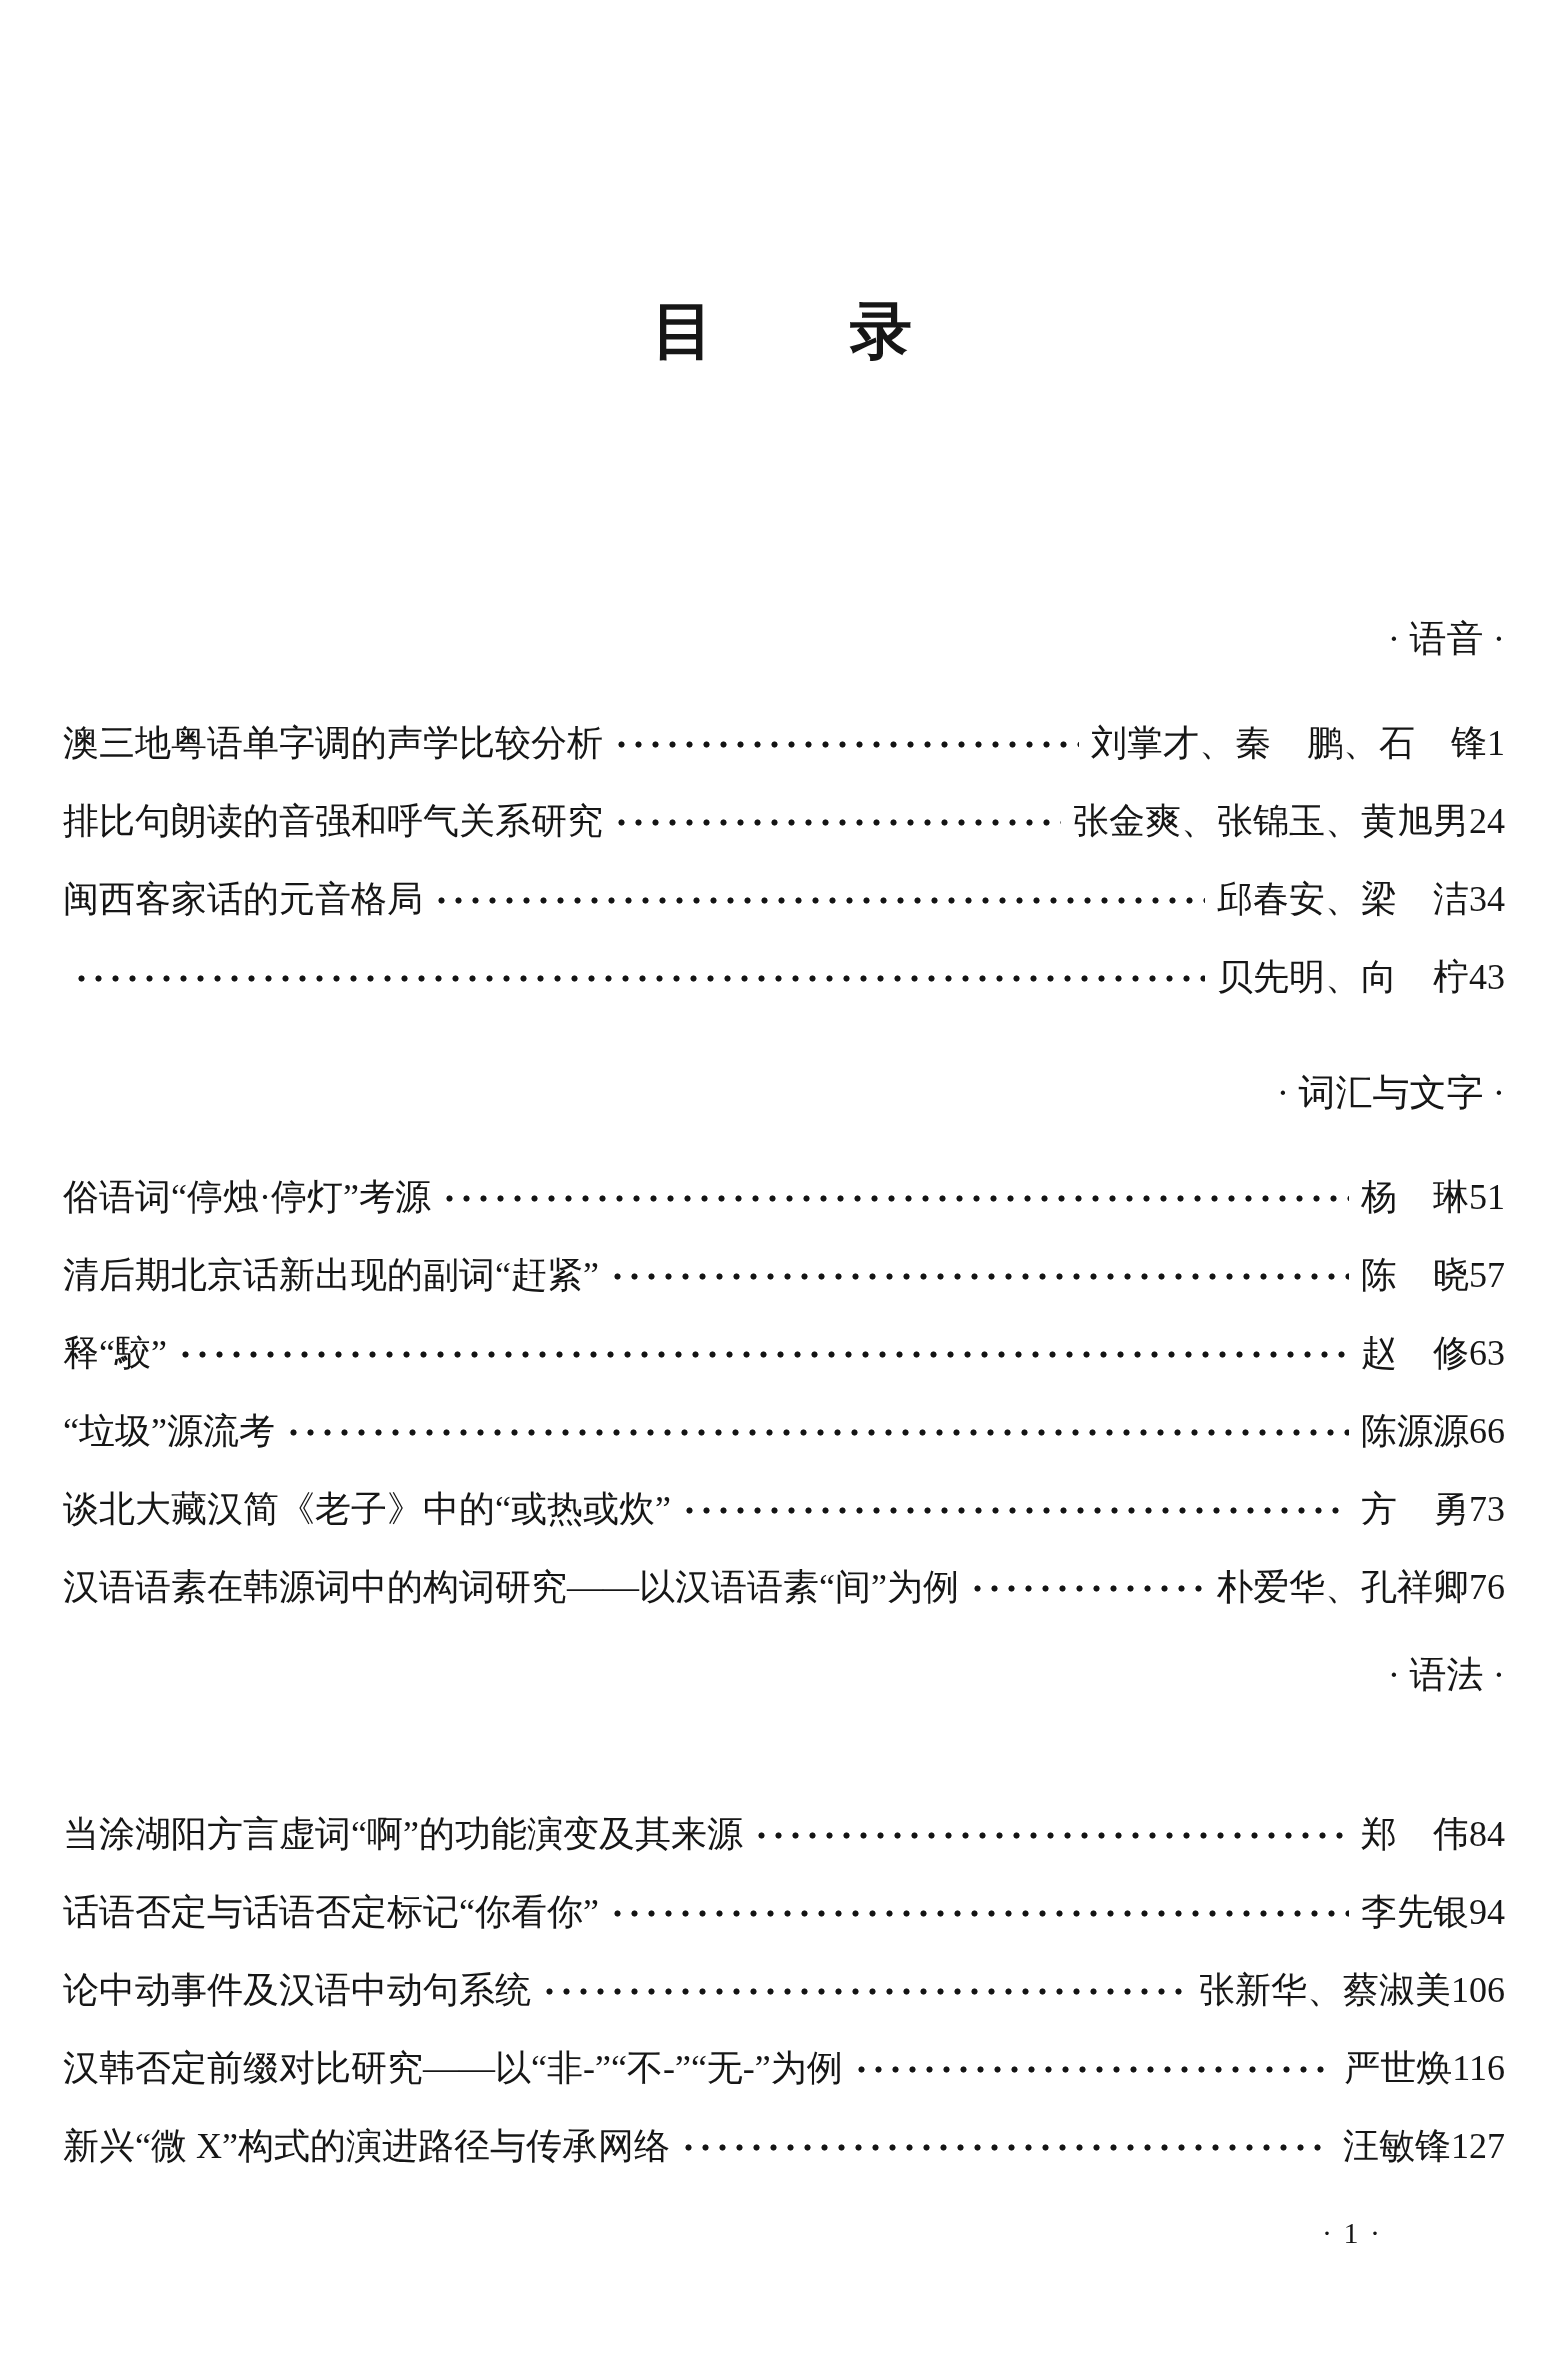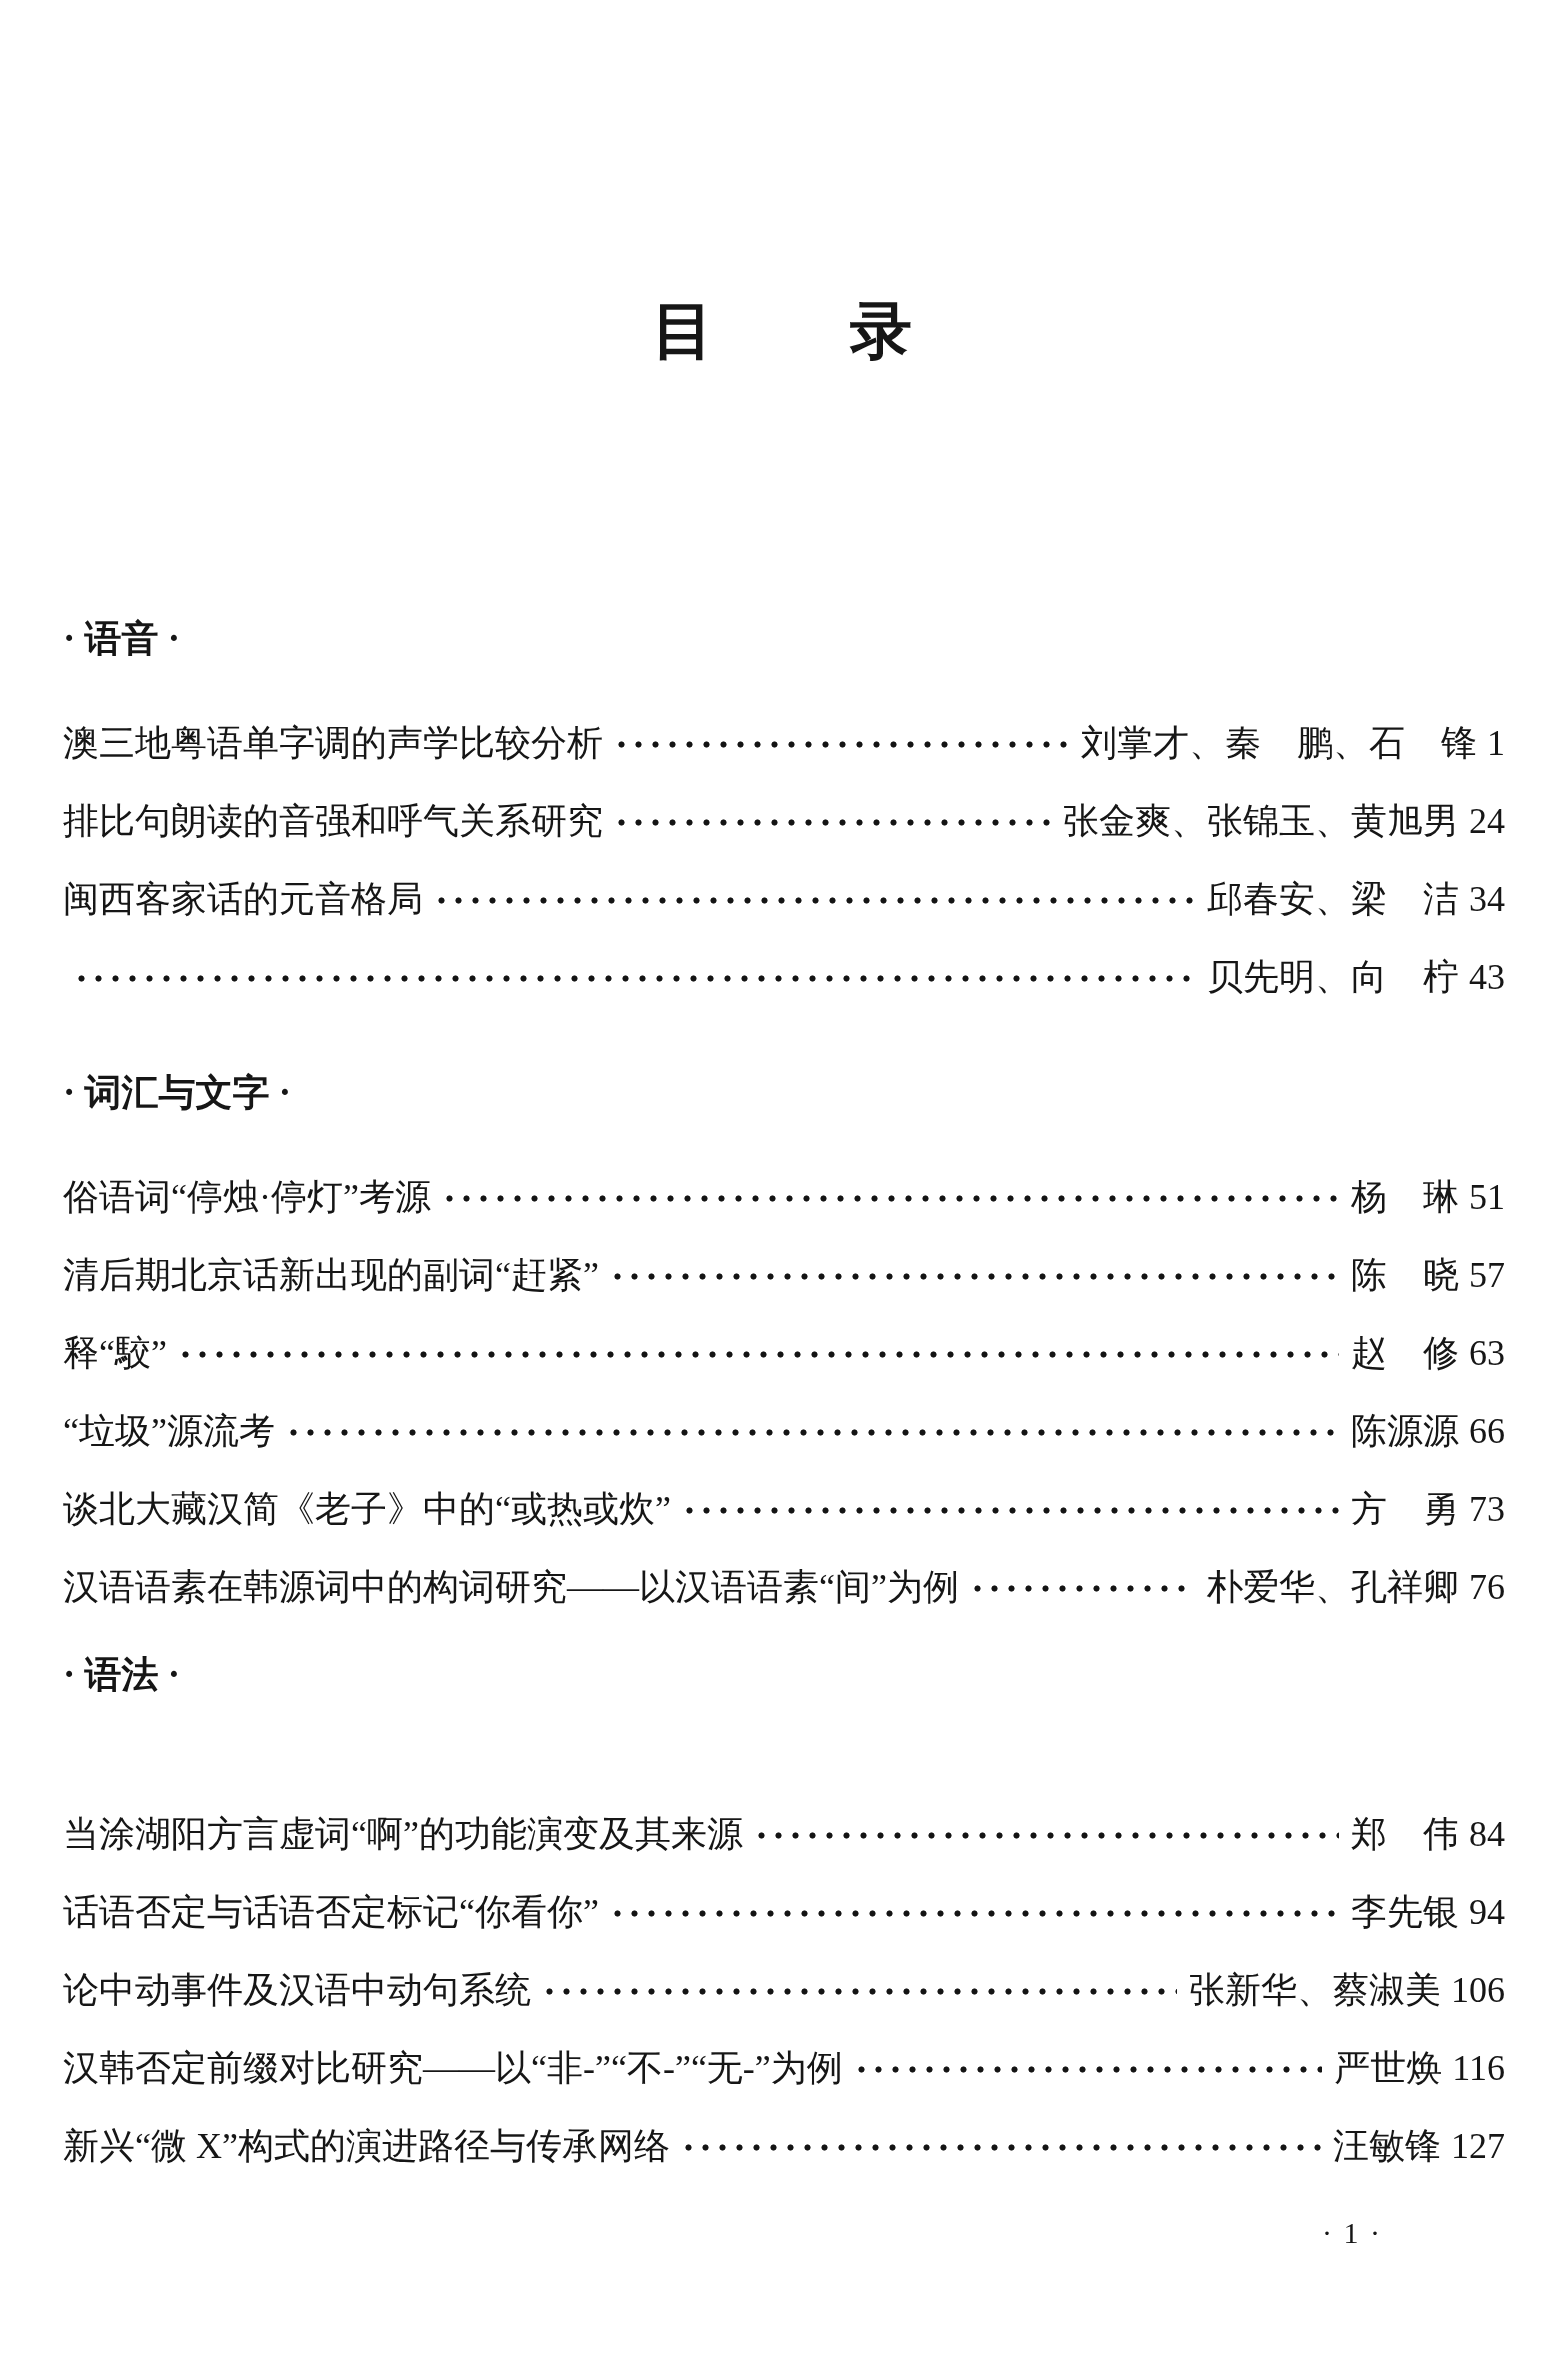--- a/index.html
+++ b/index.html
@@ -19,24 +19,24 @@
     margin: 0;
     padding-top: 296px;
     text-align: center;
     font-size: 62px;
     line-height: 70px;
     font-weight: bold;
     letter-spacing: 4px;
   }
   .sec-header {
     margin: 0 0 58px 0;
-    text-align: left;
+    text-align: right;
     font-size: 37px;
     line-height: 46px;
-    font-weight: bold;
+    font-weight: normal;
   }
   .sec-phonetics .sec-header { margin-top: 250px; }
   .sec-lexicon  .sec-header { margin-top: 70px; }
   .sec-grammar  .sec-header { margin-top: 42px; margin-bottom: 113px; }
   .entry {
     display: flex;
     align-items: baseline;
     white-space: nowrap;
     font-size: 36px;
     line-height: 46px;
@@ -46,21 +46,21 @@
   .entry .leader {
     flex: 1 1 auto;
     min-width: 24px;
     align-self: stretch;
     margin: 0 12px 0 10px;
     background-image: radial-gradient(circle, #141414 2.7px, rgba(0,0,0,0) 3.4px);
     background-size: 17px 17px;
     background-repeat: repeat-x;
     background-position: 0 55%;
   }
-  .entry .authors { flex: 0 0 auto; margin-right: 10px; }
+  .entry .authors { flex: 0 0 auto; }
   .entry .pagenum { flex: 0 0 auto; }
   .page-footer {
     position: absolute;
     top: 2216px;
     left: 1322px;
     font-size: 30px;
     line-height: 34px;
     letter-spacing: 2px;
   }
 </style>

